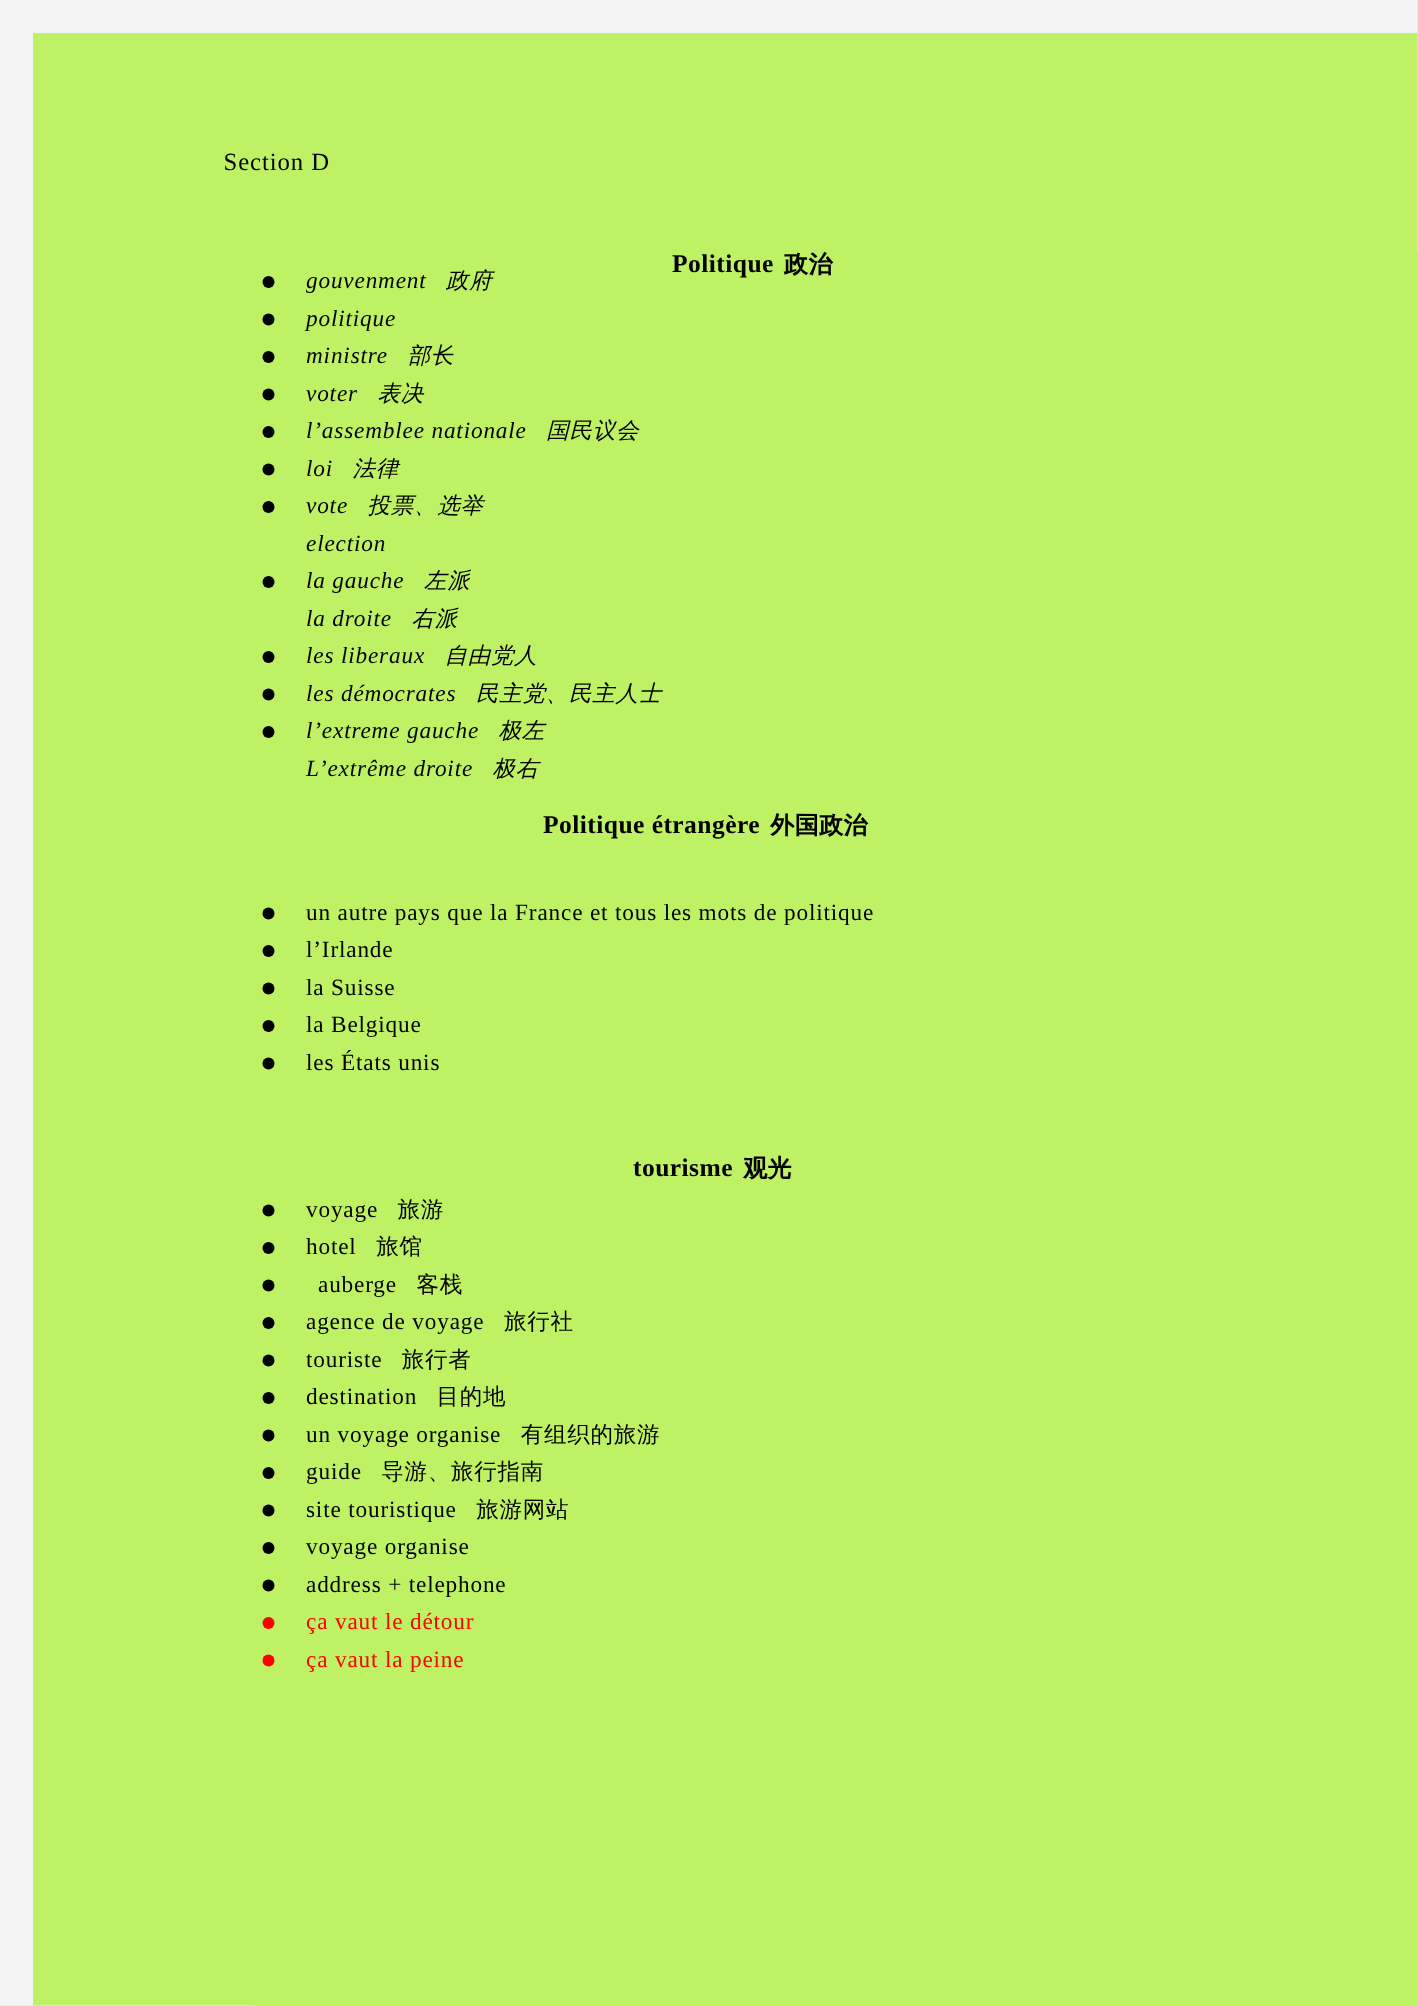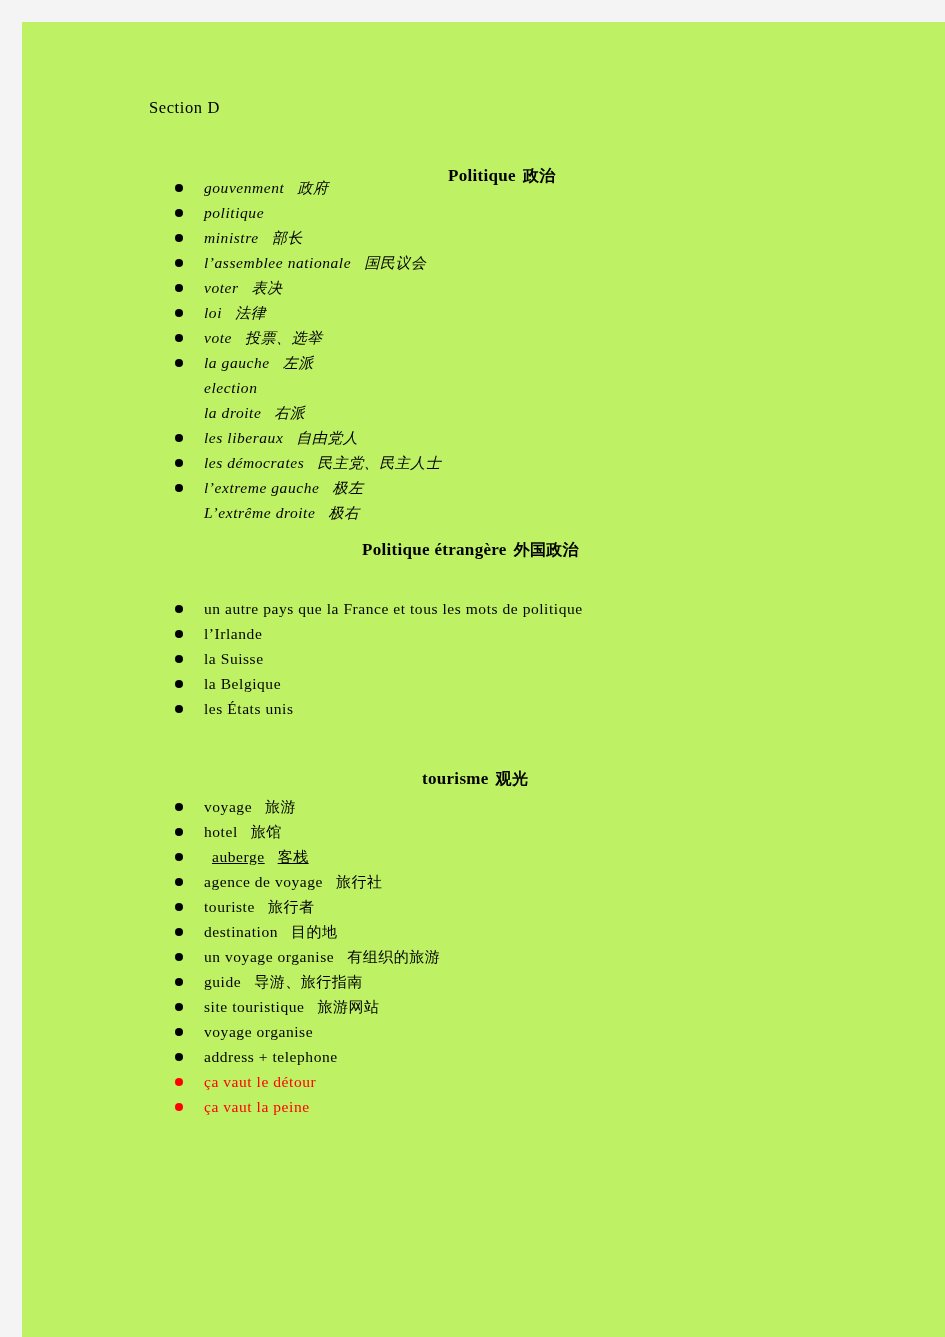--- a/index.html
+++ b/index.html
@@ -76,21 +76,21 @@
   #list-tourisme      { top: 772px; }
 
   .term-item {
     position: relative;
     height: 25px;
     line-height: 25px;
     padding-left: 182px;
     white-space: nowrap;
     font-size: 15.5px;
   }
-  .term-item.extra-indent { padding-left: 190px; text-decoration: underline; }
+  .term-item.extra-indent { padding-left: 190px; }
 
   
   .bullet-marker {
     position: absolute;
     left: 153px;
     top: 9px;
     width: 8px;
     height: 8px;
     border-radius: 50%;
     background: #000000;
@@ -119,26 +119,26 @@
 
     <div class="doc-label">Section D</div>
 
     <div class="section-heading" id="heading-politique">
       <span>Politique</span><span class="cjk">政治</span>
     </div>
     <ul class="term-list" id="list-politique">
         <li class="term-item"><span class="bullet-marker"></span><span class="term-fr">gouvenment</span><span class="term-zh">政府</span></li>
         <li class="term-item"><span class="bullet-marker"></span><span class="term-fr">politique</span></li>
         <li class="term-item"><span class="bullet-marker"></span><span class="term-fr">ministre</span><span class="term-zh">部长</span></li>
+        <li class="term-item"><span class="bullet-marker"></span><span class="term-fr">voter</span><span class="term-zh">表决</span></li>
         <li class="term-item"><span class="bullet-marker"></span><span class="term-fr">l’assemblee nationale</span><span class="term-zh">国民议会</span></li>
-        <li class="term-item"><span class="bullet-marker"></span><span class="term-fr">voter</span><span class="term-zh">表决</span></li>
         <li class="term-item"><span class="bullet-marker"></span><span class="term-fr">loi</span><span class="term-zh">法律</span></li>
         <li class="term-item"><span class="bullet-marker"></span><span class="term-fr">vote</span><span class="term-zh">投票、选举</span></li>
+        <li class="term-item no-bullet"><span class="term-fr">election</span></li>
         <li class="term-item"><span class="bullet-marker"></span><span class="term-fr">la gauche</span><span class="term-zh">左派</span></li>
-        <li class="term-item no-bullet"><span class="term-fr">election</span></li>
         <li class="term-item no-bullet"><span class="term-fr">la droite</span><span class="term-zh">右派</span></li>
         <li class="term-item"><span class="bullet-marker"></span><span class="term-fr">les liberaux</span><span class="term-zh">自由党人</span></li>
         <li class="term-item"><span class="bullet-marker"></span><span class="term-fr">les démocrates</span><span class="term-zh">民主党、民主人士</span></li>
         <li class="term-item"><span class="bullet-marker"></span><span class="term-fr">l’extreme gauche</span><span class="term-zh">极左</span></li>
         <li class="term-item no-bullet"><span class="term-fr">L’extrême droite</span><span class="term-zh">极右</span></li>
       </ul>
 
     <div class="section-heading" id="heading-politique-etr">
       <span>Politique étrangère</span><span class="cjk">外国政治</span>
     </div>

